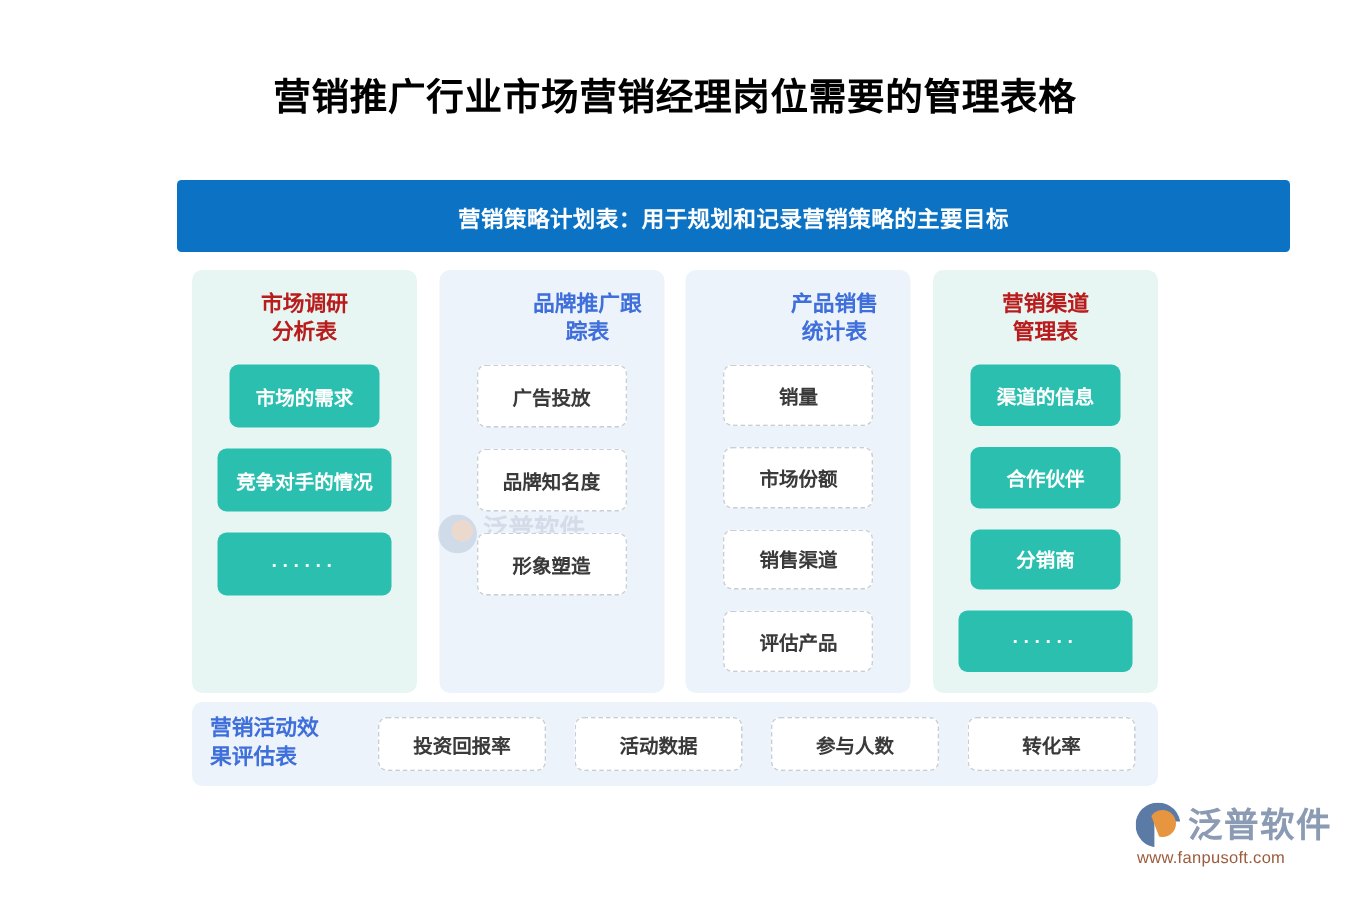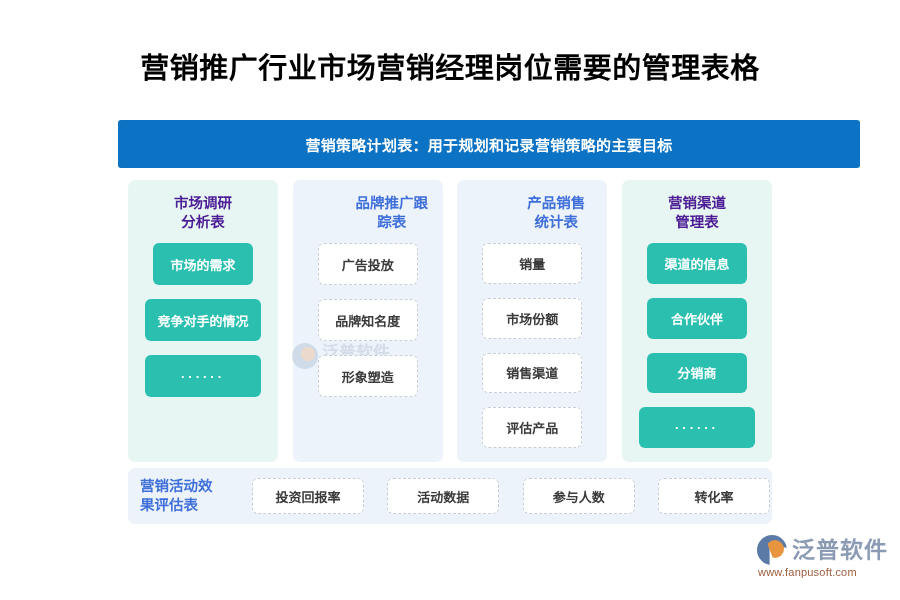--- a/index.html
+++ b/index.html
@@ -11,21 +11,21 @@
     overflow:hidden;
     position:relative;
   }
   .slide{position:absolute;inset:0;}
 
   
   .page-title{
     position:absolute;
     top:44px;left:0;width:900px;
     text-align:center;
-    font-size:29px;
+    font-size:25px;
     font-weight:bold;
     color:#000000;
     letter-spacing:0.5px;
     white-space:nowrap;
   }
 
   
   .banner{
     position:absolute;
     left:118px;top:120px;
@@ -63,21 +63,21 @@
   .col.blue{background:#EDF3FA;}
 
   .col-title{
     font-size:14.5px;
     font-weight:bold;
     line-height:19px;
     text-align:center;
     margin-bottom:11px;
     white-space:pre-line;
   }
-  .col.teal .col-title{color:#4c1d95;}
+  .col.teal .col-title{color:#b91c1c;}
   .col.blue .col-title{color:#3F6FDB;margin-left:48px;}
 
   .pill{
     width:100px;
     height:42px;
     margin-bottom:14px;
     border-radius:6px;
     display:flex;
     align-items:center;
     justify-content:center;
@@ -107,21 +107,21 @@
   
   .bottom-row{
     position:absolute;
     left:128px;top:468px;
     width:644px;height:56px;
     background:#EDF3FA;
     border-radius:7px;
     display:flex;
     align-items:center;
     box-sizing:border-box;
-    padding:0 2px 0 12px;
+    padding:0 15px 0 12px;
   }
   .bottom-label{
     width:108px;
     flex:0 0 108px;
     font-size:14.5px;
     font-weight:bold;
     color:#3F6FDB;
     line-height:19px;
     text-align:left;
     white-space:pre-line;

